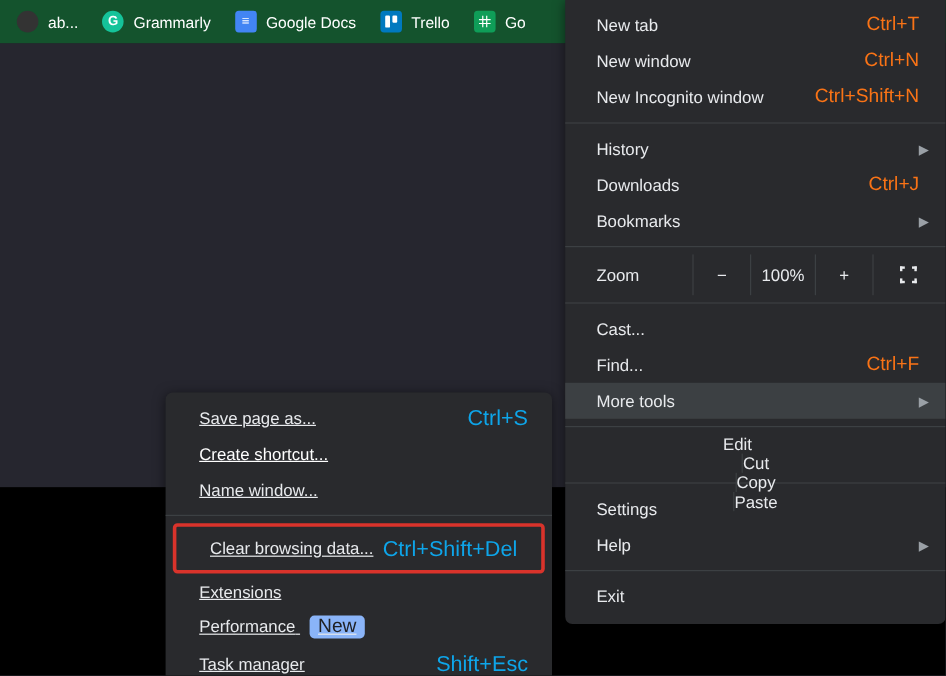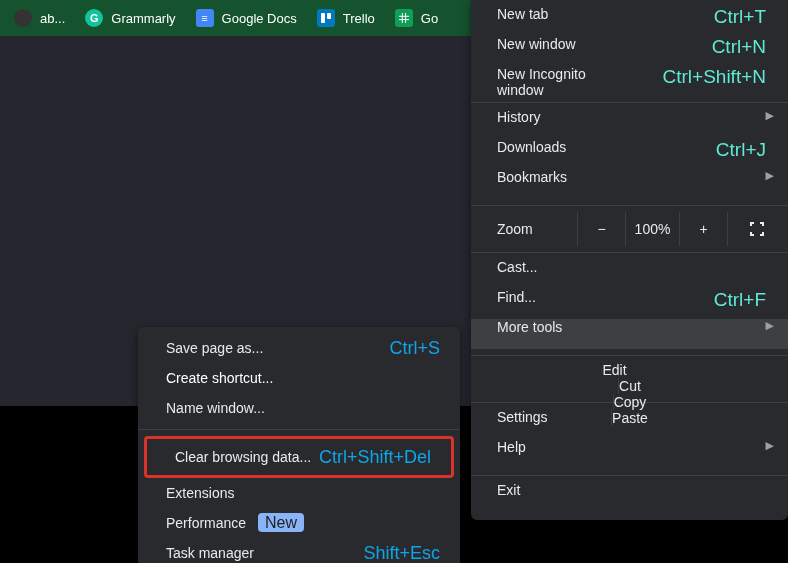--- a/index.html
+++ b/index.html
@@ -58,30 +58,30 @@
     top: 0px;
     left: 471px;
     width: 317px;
     background: #292a2d;
     box-shadow: 0 2px 10px rgba(0,0,0,.5);
     border-radius: 0 0 6px 6px;
     padding: 6px 0 8px 0;
   }
   .menu-row {
     display: flex;
-    align-items: flex-start;
+    align-items: center;
     height: 30px;
     padding: 0 22px 0 26px;
     color: #e8eaed;
     cursor: default;
     position: relative;
     gap: 36px;
   }
   .menu-row .label { flex: 1; }
-  .menu-row .shortcut { color: #5eead4; font-size: 19px; }
+  .menu-row .shortcut { color: #f97316; font-size: 16px; }
   .menu-row .arrow {
     position: absolute;
     right: 14px;
     color: #9aa0a6;
     font-size: 11px;
   }
   .menu-row.hovered { background: #3c4043; }
   .menu-sep {
     height: 1px;
     background: #3c4043;
@@ -133,21 +133,21 @@
     border-radius: 6px;
     padding: 6px 0;
   }
   .sub-row {
     display: flex;
     align-items: center;
     height: 30px;
     padding: 0 20px 0 28px;
     color: #e8eaed;
   }
-  .sub-row .label { flex: 1; }
+  .sub-row .label { flex: 1; text-decoration: underline; }
   .sub-row .shortcut { color: #0ea5e9; font-size: 18px; }
   .sub-row.disabled .label { color: #ffffff; }
   .highlight-box {
     border: 3px solid #d9332b;
     border-radius: 4px;
     margin: 0 6px;
   }
   .highlight-box .sub-row { height: 36px; }
   .badge-new {
     background: #8ab4f8;

